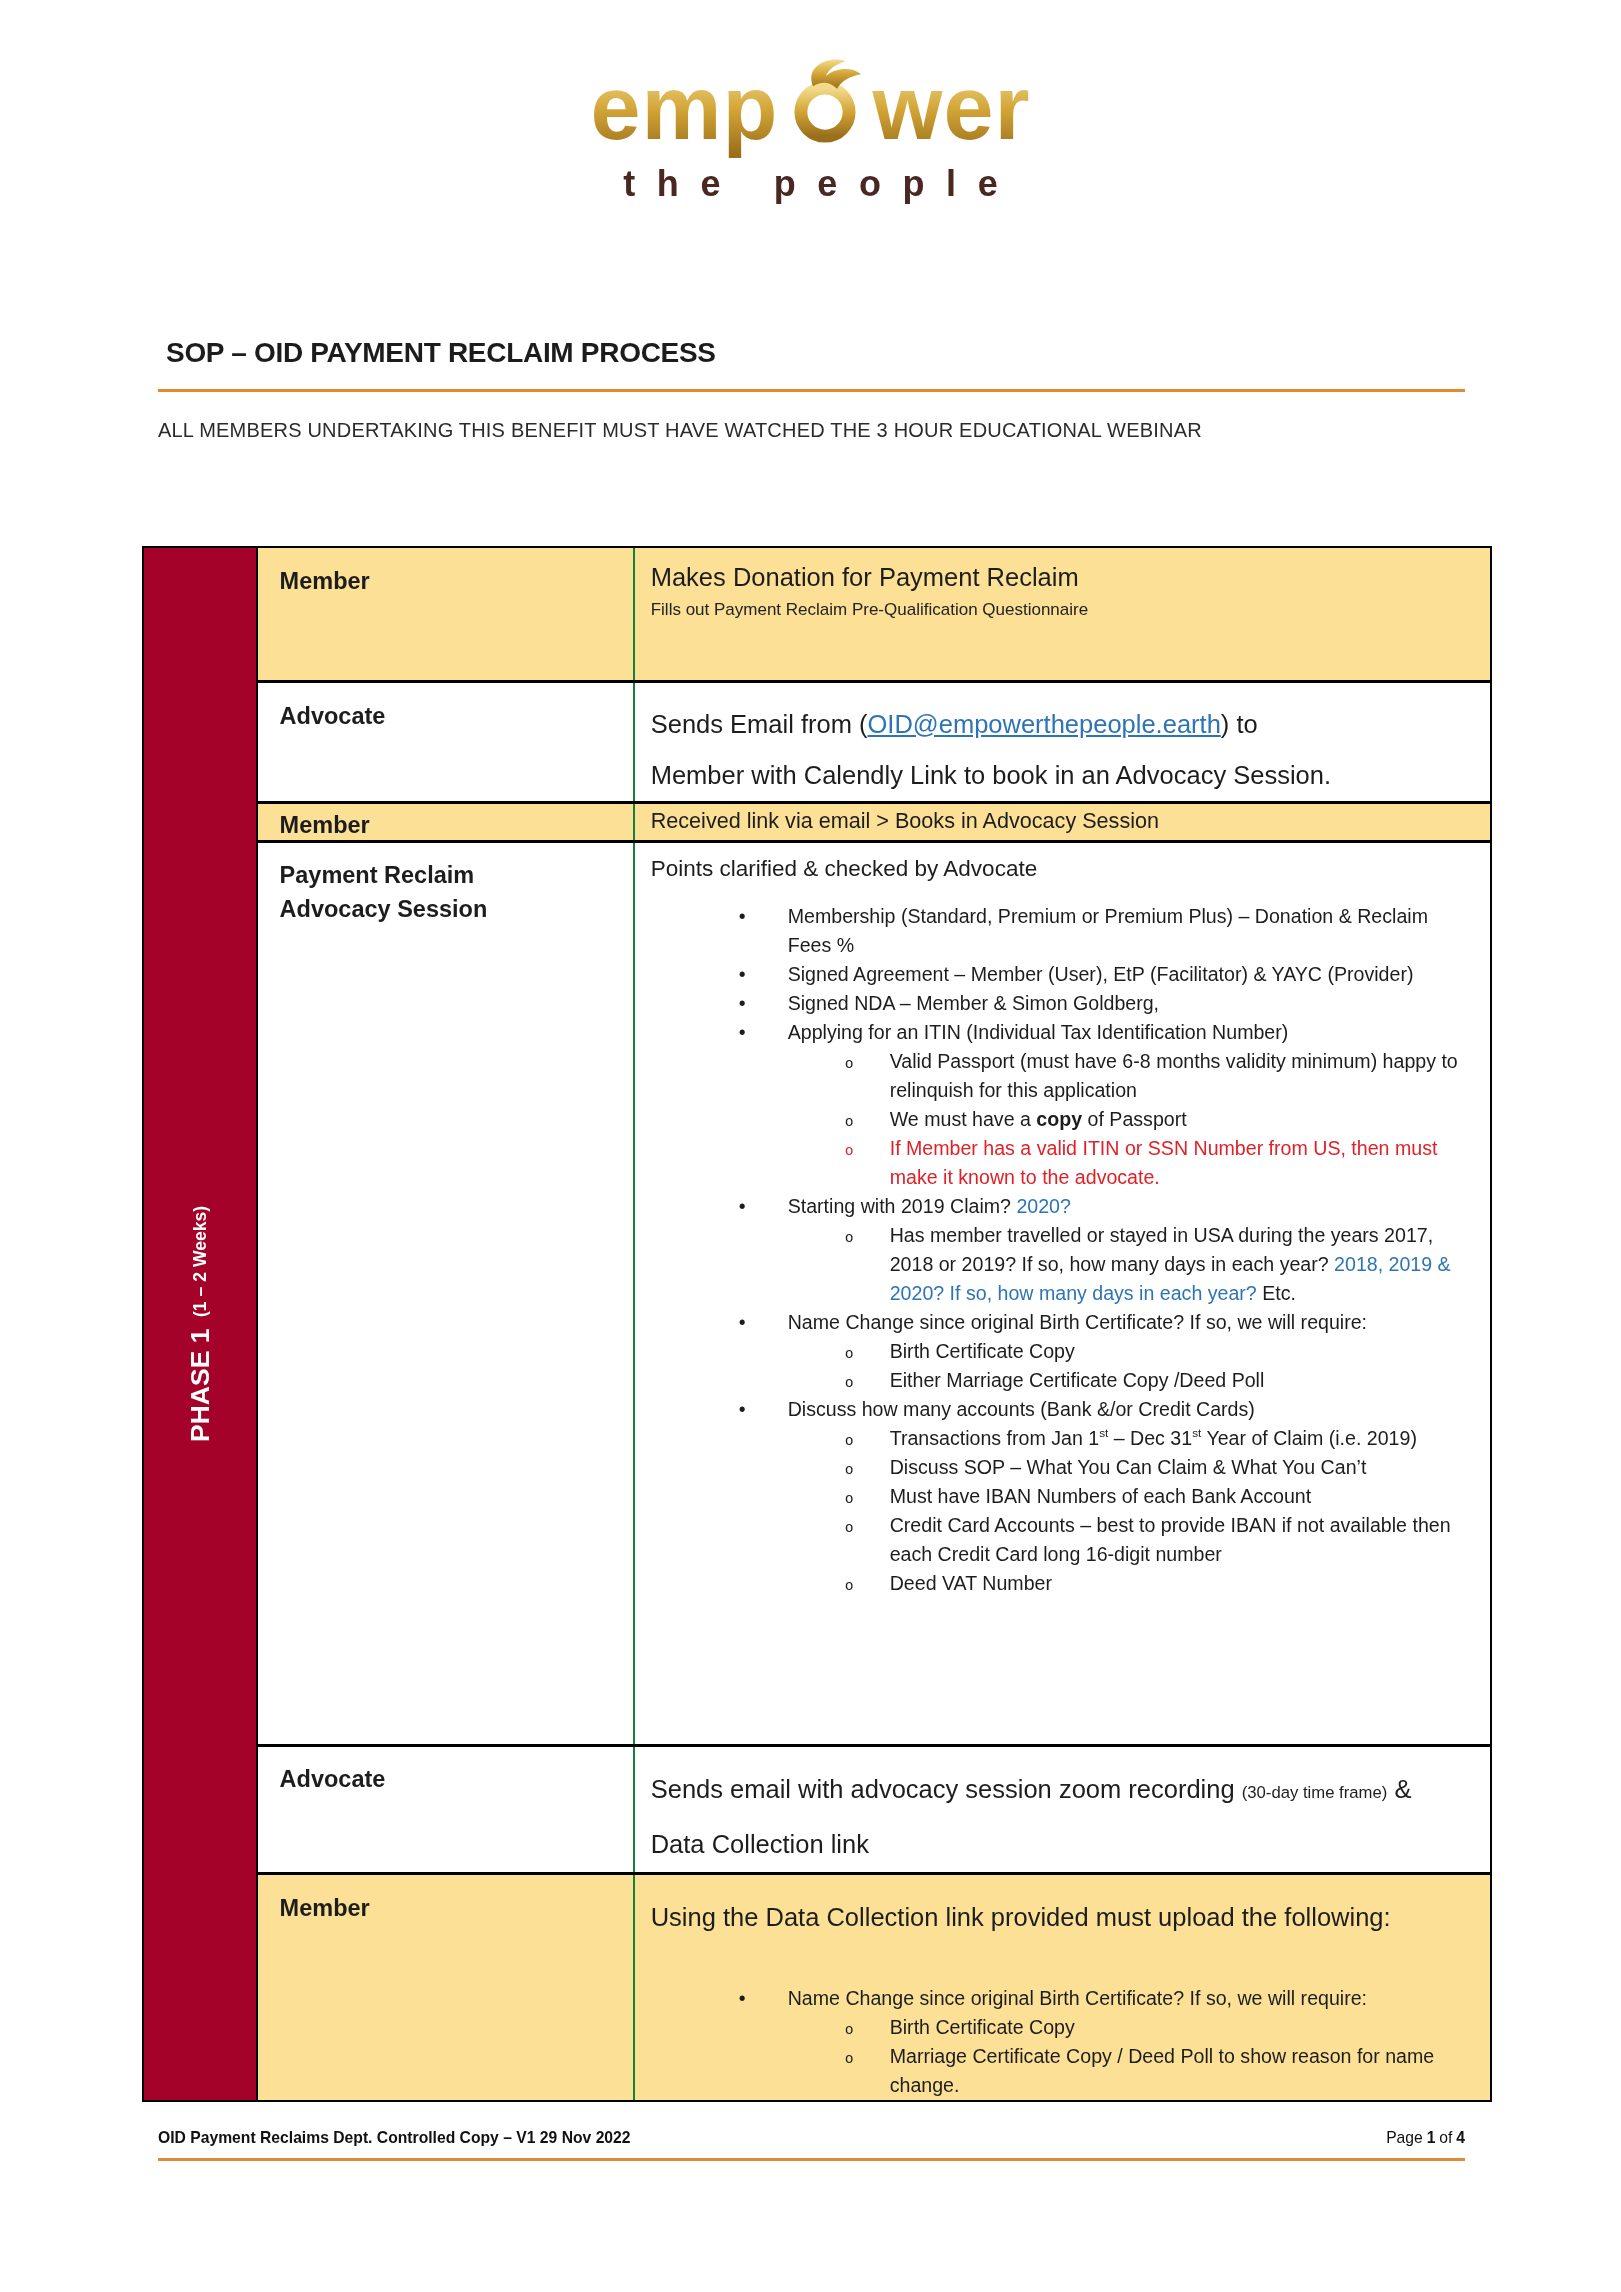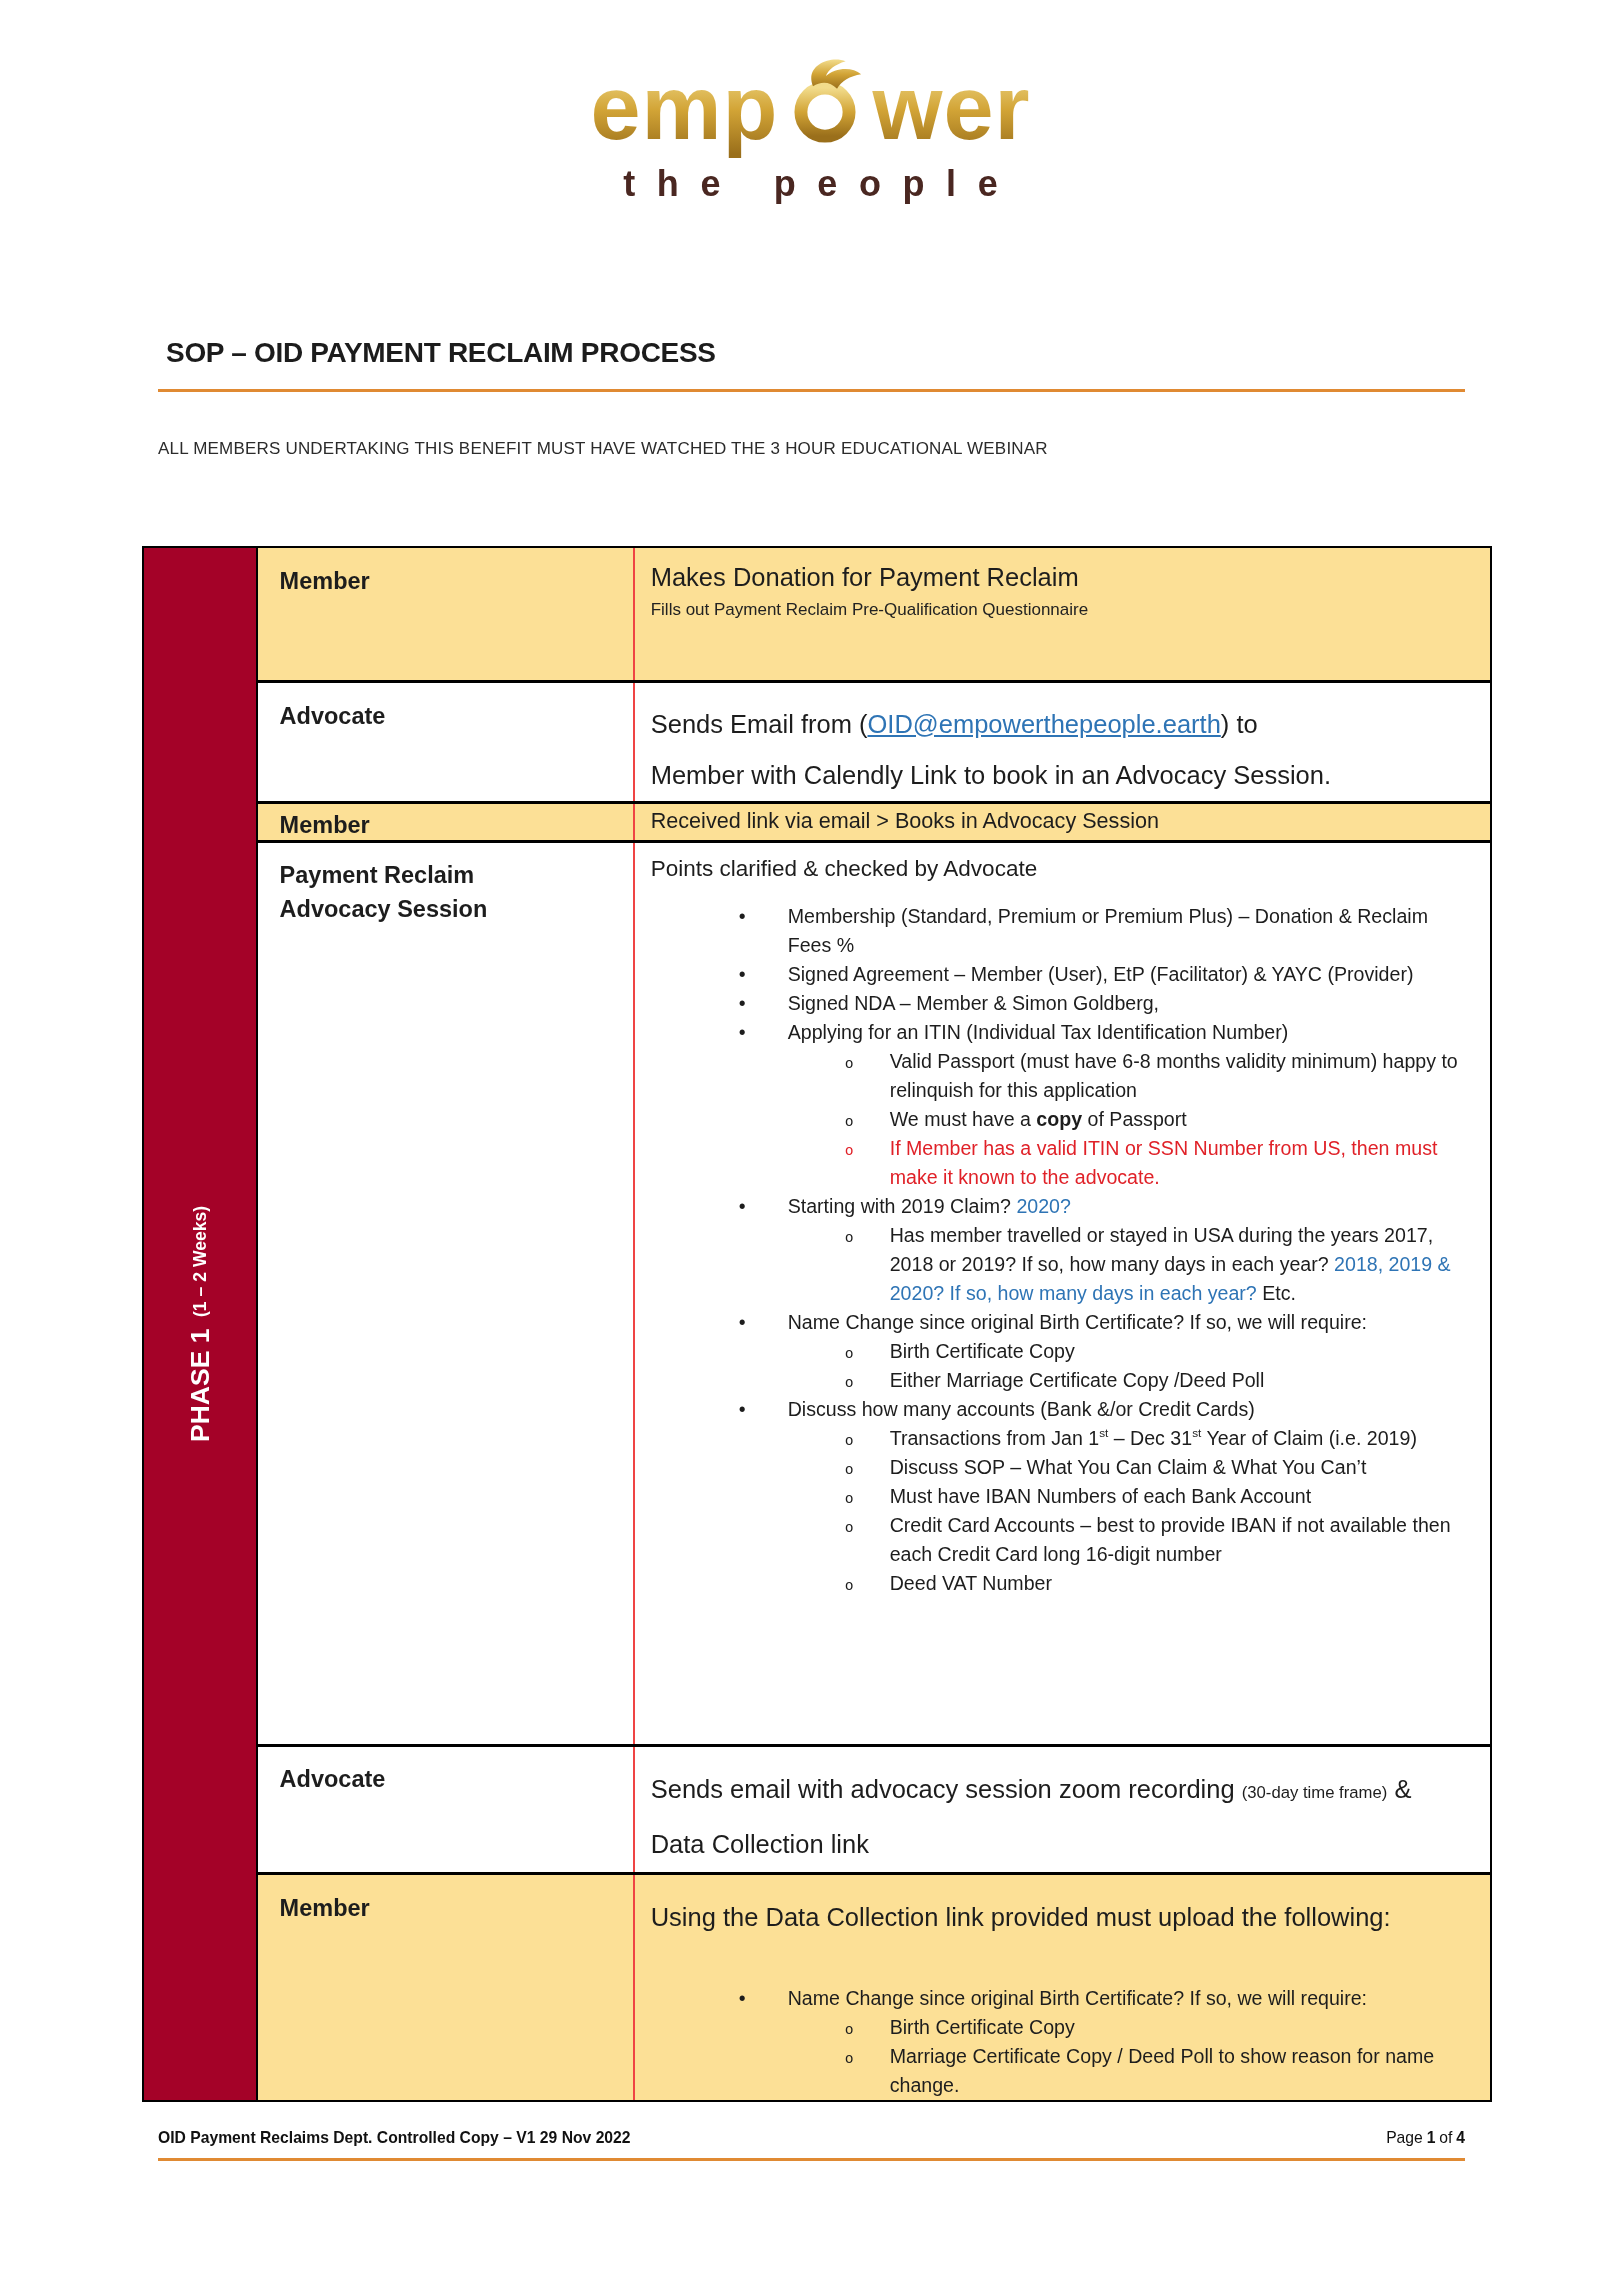--- a/index.html
+++ b/index.html
@@ -26,22 +26,22 @@
     letter-spacing:21.6px;text-indent:21.6px;
   }
 
   
   .doc-title{
     position:absolute;top:337px;left:166px;margin:0;
     font-size:28px;font-weight:bold;color:#1c1c1c;letter-spacing:-0.3px;
   }
   .title-rule{position:absolute;top:389px;left:158px;width:1307px;height:2.9px;background:#E08A33;}
   .doc-subtitle{
-    position:absolute;top:439px;left:158px;margin:0;
-    font-size:17px;color:#2b2b2b;letter-spacing:0.2px;
+    position:absolute;top:419px;left:158px;margin:0;
+    font-size:20px;color:#2b2b2b;letter-spacing:0.2px;
   }
 
   
   .sop-table{
     position:absolute;top:546px;left:142px;width:1350px;height:1556px;
     border:2.9px solid #000;display:flex;box-sizing:border-box;background:#fff;
   }
   .phase-bar{width:112px;background:#A40228;border-right:2px solid #000;position:relative;flex:none;}
   .phase-text{
     position:absolute;inset:0;display:flex;align-items:center;justify-content:center;
@@ -54,21 +54,21 @@
   .row{display:flex;border-bottom:3.9px solid #000;box-sizing:border-box;background:#fff;}
   .row:last-child{border-bottom:none;flex:1;}
   .row.yellow{background:#FCE096;}
   .r1{height:150px;}
   .r2{height:133px;}
   .r3{height:39px;}
   .r4{height:1008px;}
   .r5{height:134px;}
 
   .actor{
-    width:377px;flex:none;border-right:2px solid #ef4444;box-sizing:border-box;
+    width:377px;flex:none;border-right:2px solid #15803d;box-sizing:border-box;
     padding:15.7px 9.8px 0 21.6px;font-weight:bold;font-size:23.5px;line-height:1.45;
   }
   .content{flex:1;min-width:0;box-sizing:border-box;padding:13.7px 17.6px 0 15.7px;}
   .r3 .actor,.r3 .content{padding-top:4.9px;}
 
   .big{font-size:25.5px;line-height:1.25;margin:0;}
   .r2 .big{line-height:2.0;max-width:686px;margin-top:2px;}
   .r5 .big{line-height:2.15;max-width:818px;margin-top:2px;}
   .mid{font-size:21.6px;margin:0;}
   .small-note{font-size:16.7px;}

